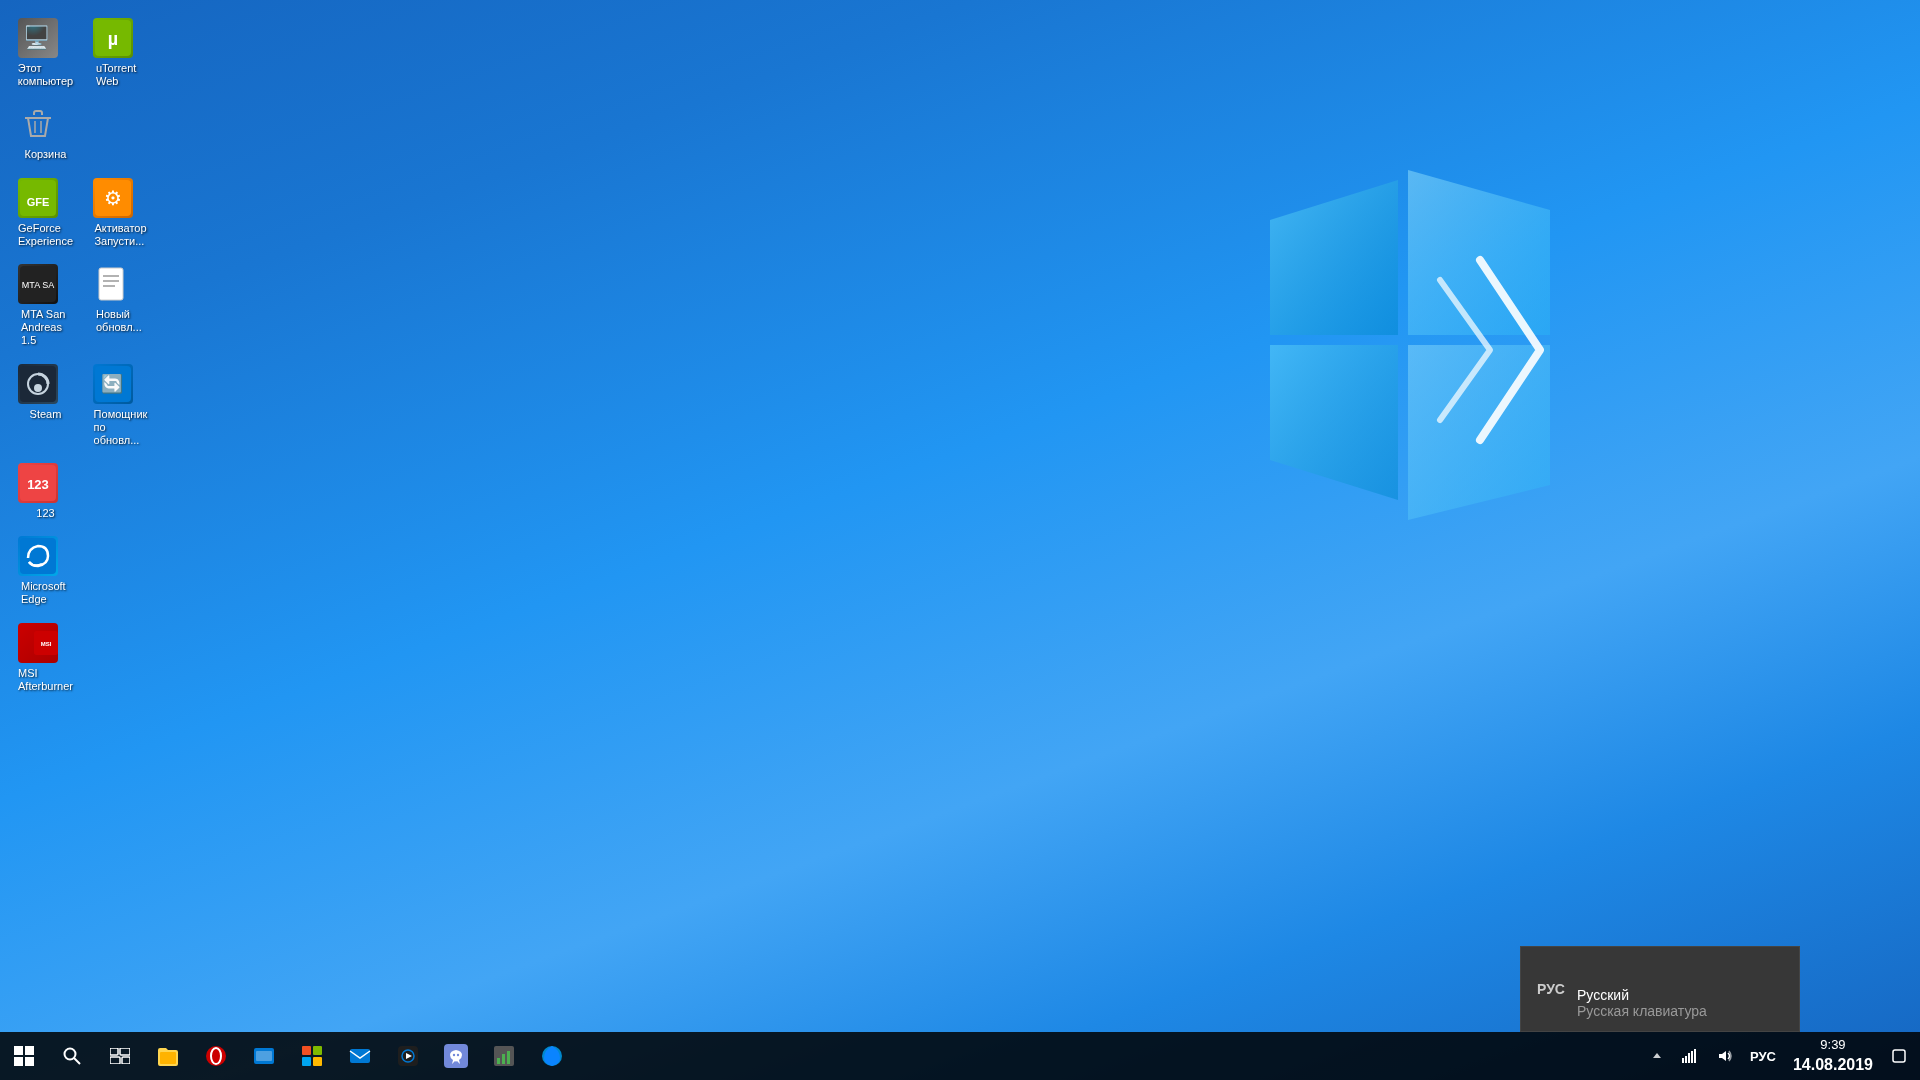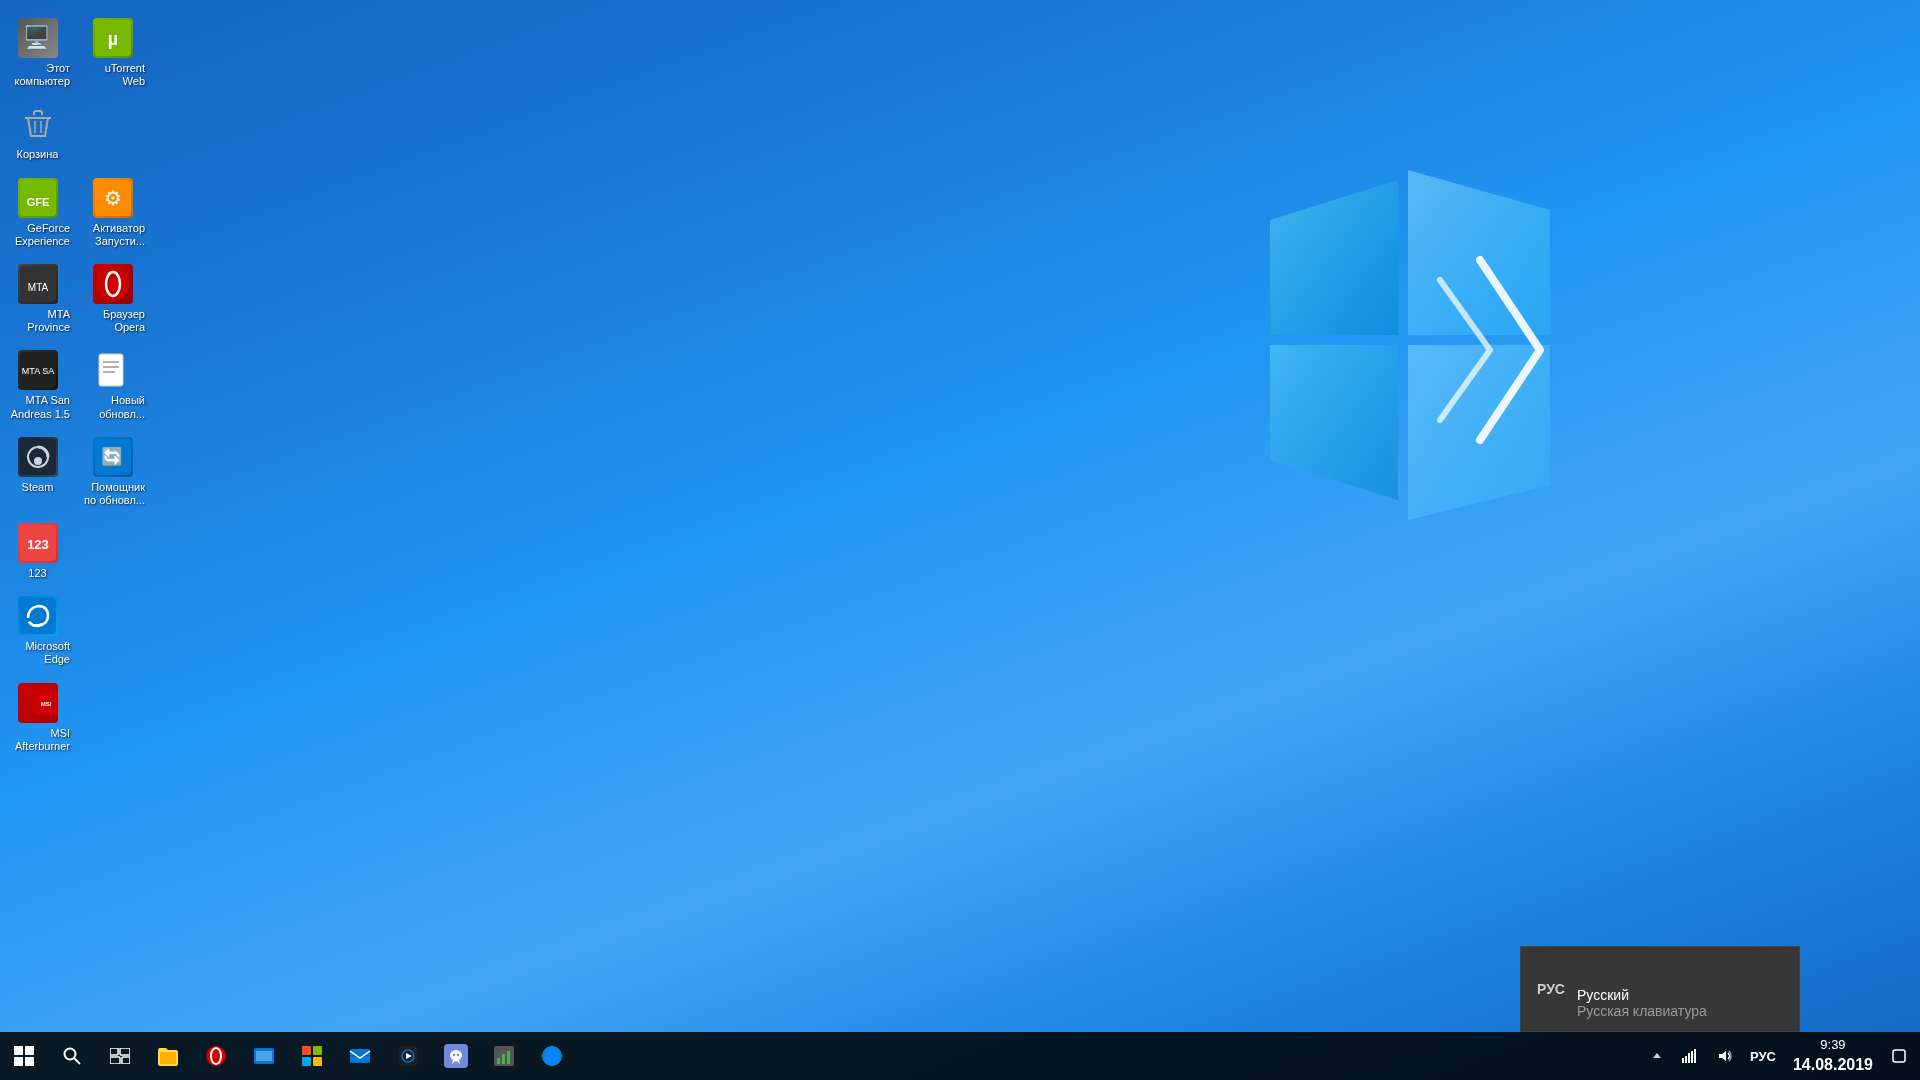--- a/index.html
+++ b/index.html
@@ -53,25 +53,26 @@
       display: flex;
       align-items: center;
       justify-content: center;
       border-radius: 4px;
       font-size: 22px;
     }
 
     .icon-label {
       font-size: 11px;
       color: white;
-      text-align: right;
+      text-align: left;
       text-shadow: 1px 1px 2px rgba(0,0,0,0.8);
       line-height: 1.2;
       max-width: 70px;
       word-wrap: break-word;
+      margin-left: 16px;
     }
 
     
     .taskbar {
       position: absolute;
       bottom: 0;
       left: 0;
       width: 100%;
       height: 48px;
       background: rgba(0,0,0,0.85);
@@ -339,40 +340,20 @@
         <div class="icon-img icon-activator">
           <svg width="36" height="36" viewBox="0 0 36 36">
             <rect width="36" height="36" rx="4" fill="#ff8c00"></rect>
             <text x="18" y="25" text-anchor="middle" fill="white" font-size="20">⚙</text>
           </svg>
         </div>
         <span class="icon-label">Активатор Запусти...</span>
       </div>
     </div>
 
-    <div class="icon-row">
-      <div class="desktop-icon">
-        <div class="icon-img icon-mta-prov">
-          <svg width="36" height="36" viewBox="0 0 36 36">
-            <rect width="36" height="36" rx="4" fill="#333"></rect>
-            <text x="18" y="25" text-anchor="middle" fill="white" font-size="10">MTA</text>
-          </svg>
-        </div>
-        <span class="icon-label">MTA Province</span>
-      </div>
-      <div class="desktop-icon">
-        <div class="icon-img icon-opera">
-          <svg width="36" height="36" viewBox="0 0 36 36">
-            <circle cx="18" cy="18" r="16" fill="#cc0000"></circle>
-            <ellipse cx="18" cy="18" rx="7" ry="12" fill="none" stroke="white" stroke-width="2.5"></ellipse>
-          </svg>
-        </div>
-        <span class="icon-label">Браузер Opera</span>
-      </div>
-    </div>
 
     <div class="icon-row">
       <div class="desktop-icon">
         <div class="icon-img icon-mta-sa">
           <svg width="36" height="36" viewBox="0 0 36 36">
             <rect width="36" height="36" rx="4" fill="#222"></rect>
             <text x="18" y="22" text-anchor="middle" fill="white" font-size="9">MTA SA</text>
           </svg>
         </div>
         <span class="icon-label">MTA San Andreas 1.5</span>

